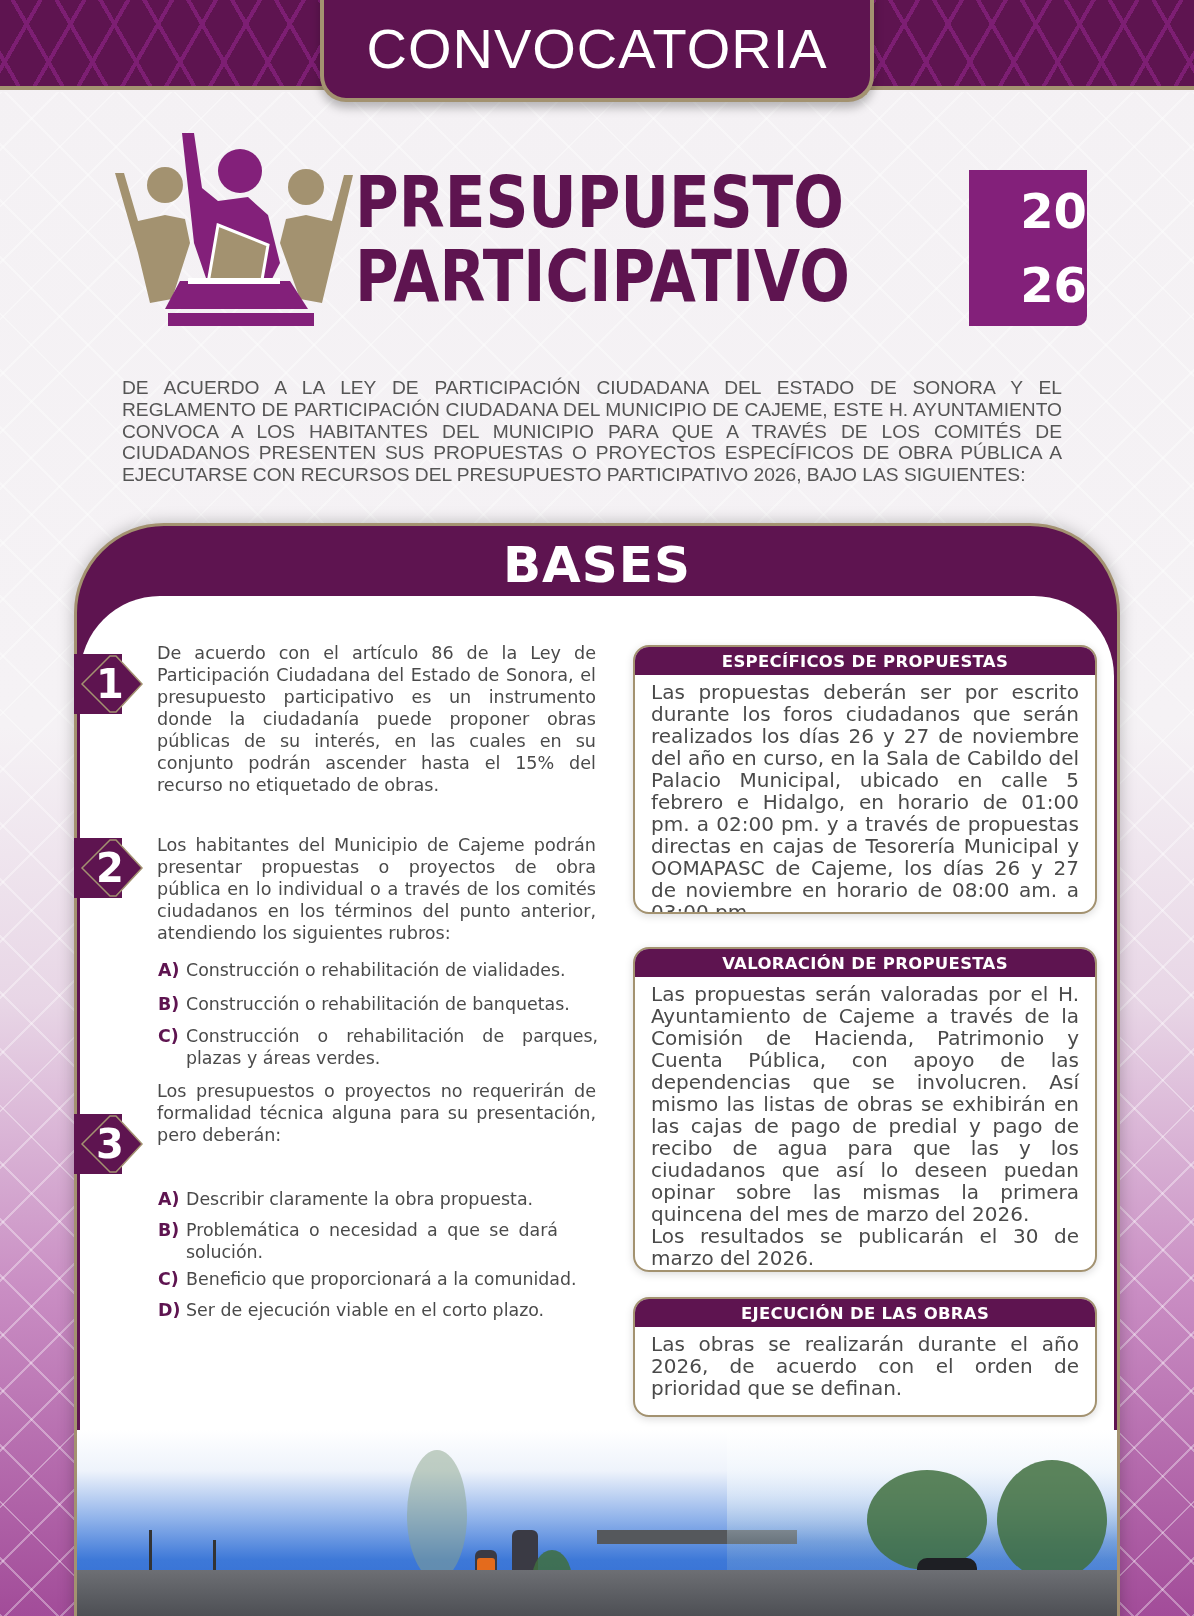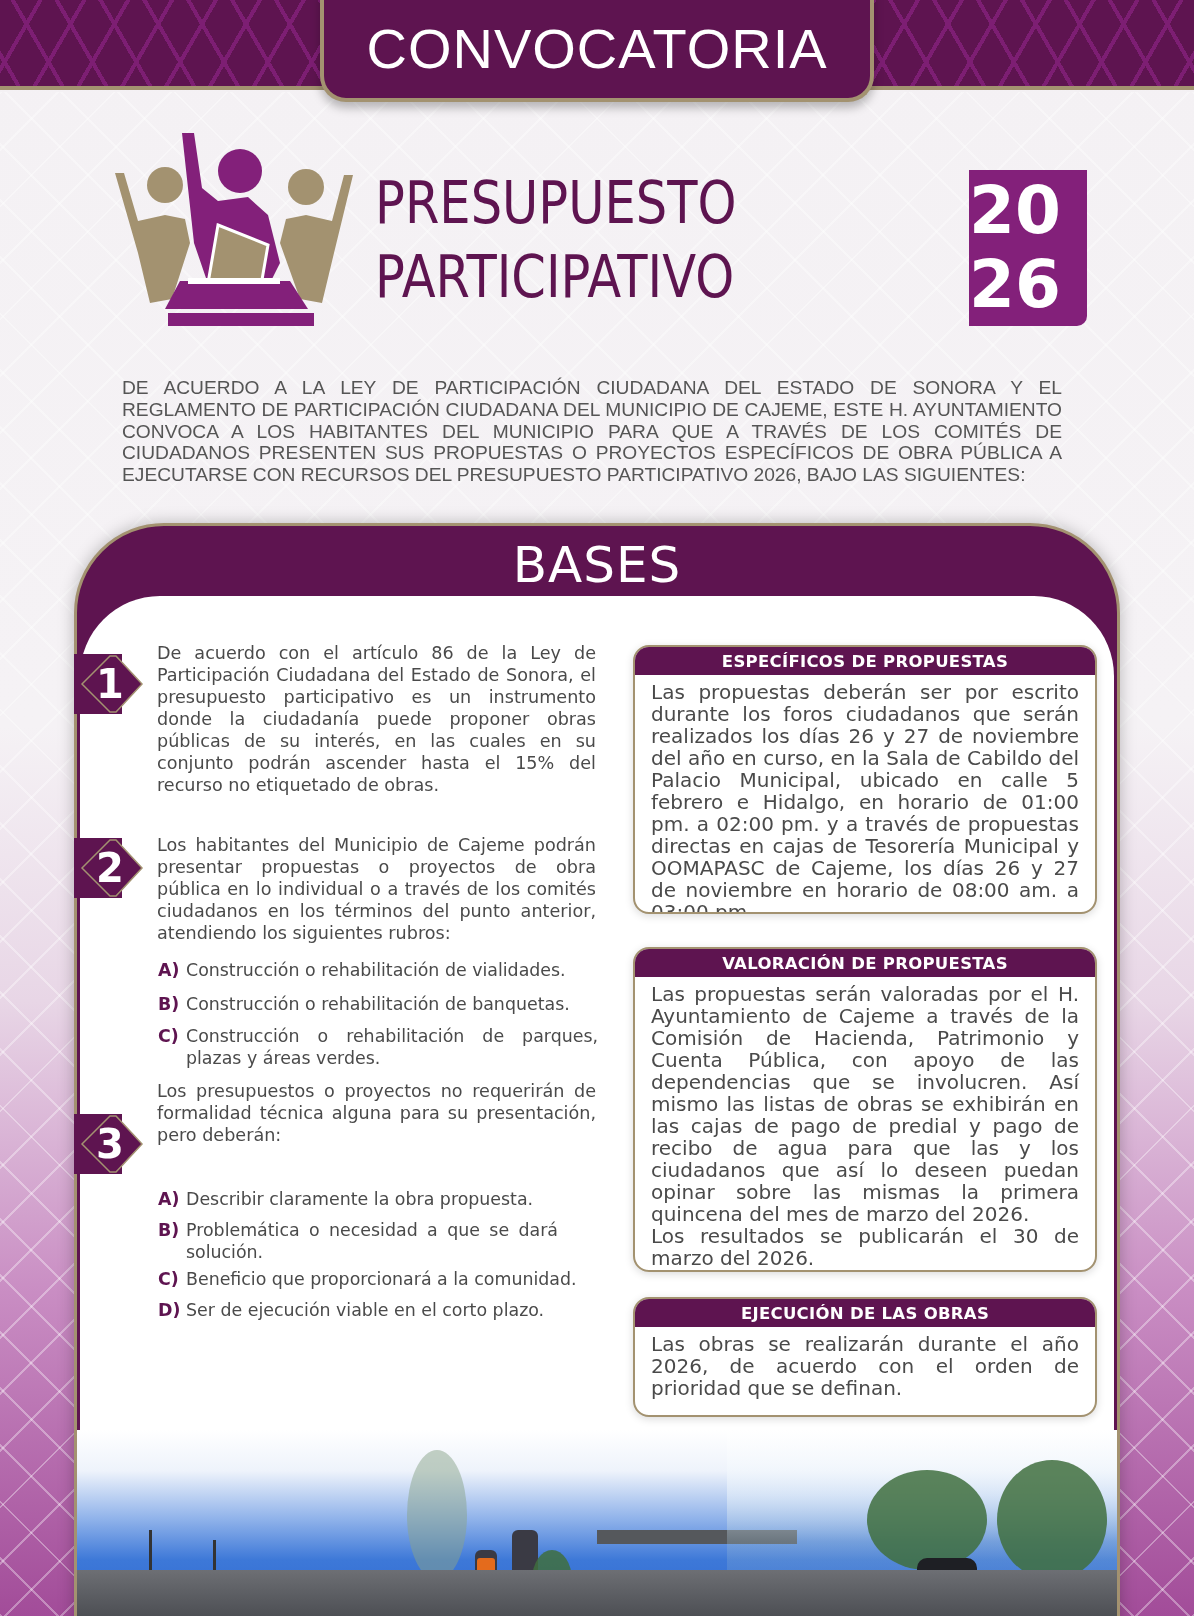--- a/index.html
+++ b/index.html
@@ -46,30 +46,30 @@
     font-family: "Liberation Sans", sans-serif;
     padding-top: 8px;
     text-align: right;
   }
 
   
   .logo-wrap { position: absolute; left: 110px; top: 133px; width: 250px; height: 194px; }
   .logo-wrap svg { width: 100%; height: 100%; }
 
   .headline {
-    position: absolute; left: 375px; top: 166px;
-    color: #5e1450; font-weight: 400; font-size: 59px; line-height: 74px;
+    position: absolute; left: 355px; top: 166px;
+    color: #5e1450; font-weight: 700; font-size: 71px; line-height: 74px;
     letter-spacing: 0px; font-family: "DejaVu Sans", sans-serif;
   }
   .headline div { white-space: nowrap; transform: scaleX(0.84); transform-origin: left center; }
   .year-box {
     position: absolute; left: 969px; top: 170px; width: 118px; height: 156px;
     background: #83207a; border-radius: 0 0 10px 0;
-    color: #fff; font-weight: 900; font-size: 66px; line-height: 74px;
-    font-family: "DejaVu Sans", sans-serif; text-align: left;
+    color: #fff; font-weight: 900; font-size: 48px; line-height: 74px;
+    font-family: "DejaVu Sans", sans-serif; text-align: right;
     padding-top: 4px;
   }
 
   .intro {
     position: absolute; left: 122px; top: 377px; width: 940px;
     color: #555; font-size: 19.2px; line-height: 21.8px; text-align: justify;
     text-transform: uppercase;
     font-family: "Liberation Sans", sans-serif;
   }
 
@@ -77,21 +77,21 @@
   .bases-panel {
     position: absolute; left: 74px; top: 523px; width: 1046px; height: 1110px;
     background: #5e1450;
     border: 3px solid #a39270;
     border-radius: 90px 90px 0 0;
     box-shadow: 0 0 16px rgba(0,0,0,0.25);
     overflow: hidden;
   }
   .bases-title {
     position: absolute; left: 0; top: 10px; width: 100%; text-align: center;
-    color: #fff; font-weight: 400; font-size: 50px; letter-spacing: 1px;
+    color: #fff; font-weight: 700; font-size: 50px; letter-spacing: 1px;
     font-family: "DejaVu Sans", sans-serif;
   }
   .bases-inner {
     position: absolute; left: 3px; top: 70px; right: 3px; bottom: 0;
     background: #fff;
     border-radius: 80px 80px 0 0;
   }
 
   .item-num {
     position: absolute; left: 74px; width: 70px; height: 60px;

